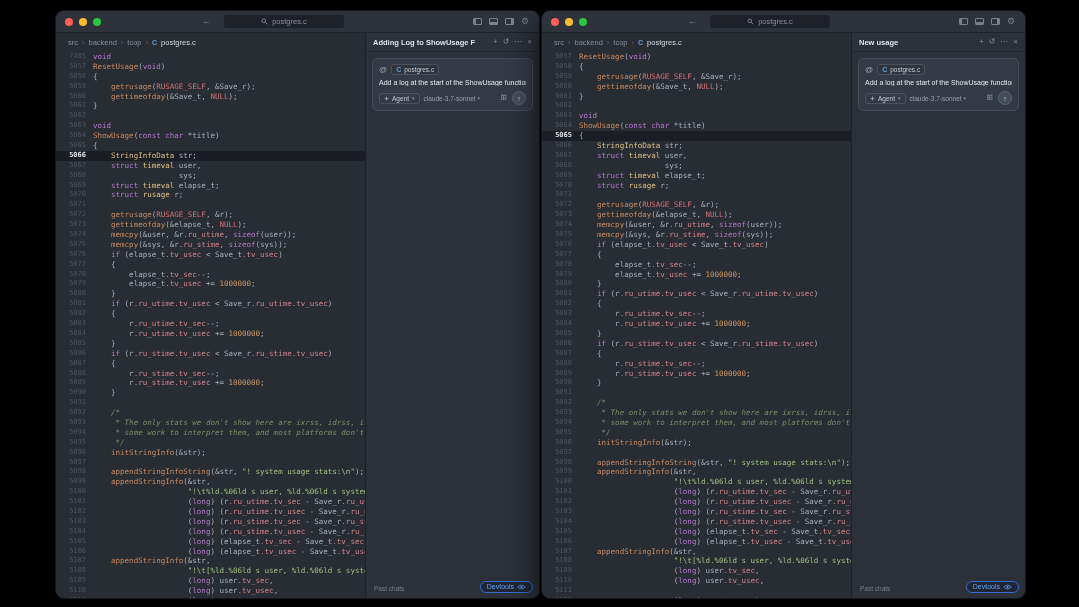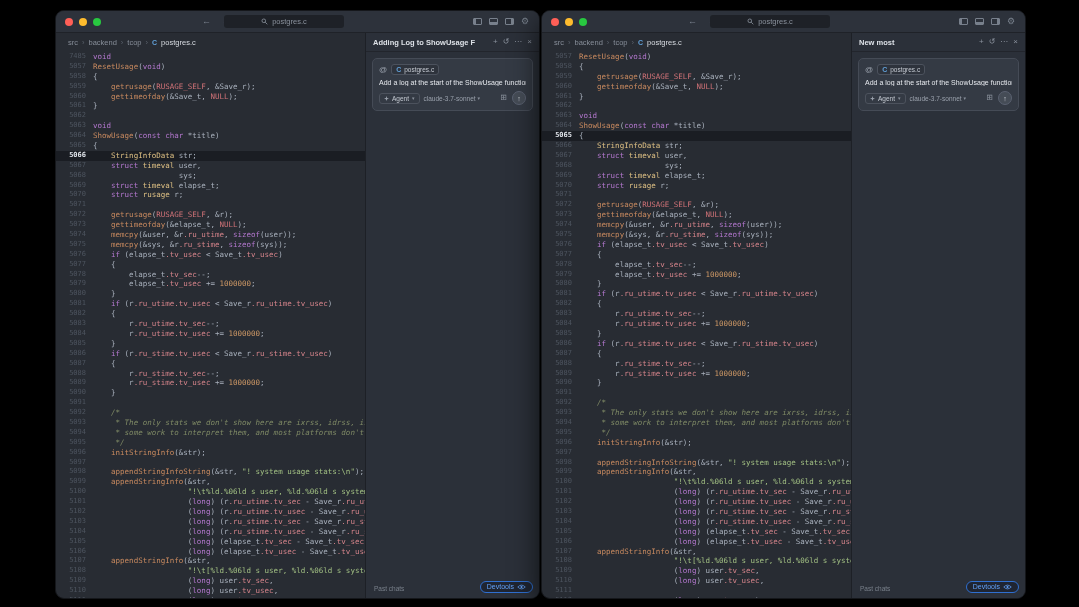--- a/index.html
+++ b/index.html
@@ -333,21 +333,21 @@
           <div class="code-row"><span class="gut">5108</span><span class="src">                     <span class="tok-str">"!\t[%ld.%06ld s user, %ld.%06ld s system total]\n"</span>,</span></div>
           <div class="code-row"><span class="gut">5109</span><span class="src">                     (<span class="tok-kw">long</span>) user<span class="tok-mem">.tv_sec</span>,</span></div>
           <div class="code-row"><span class="gut">5110</span><span class="src">                     (<span class="tok-kw">long</span>) user<span class="tok-mem">.tv_usec</span>,</span></div>
           <div class="code-row"><span class="gut">5111</span></div>
           <div class="code-row"><span class="gut">5112</span><span class="src">                     (<span class="tok-kw">long</span>) sys<span class="tok-mem">.tv_usec</span>);</span></div>
         </div>
     </div>
 
     <div class="chat">
       <div class="chat-header">
-        <span class="chat-title">New most</span>
+        <span class="chat-title">New usage</span>
         <span class="chat-hicon">+</span>
         <span class="chat-hicon">↺</span>
         <span class="chat-hicon">⋯</span>
         <span class="chat-hicon">×</span>
       </div>
       <div class="composer">
         <div class="ctx-row">
           <span class="at">@</span>
           <span class="chip">
             <span class="c-icon">C</span>

